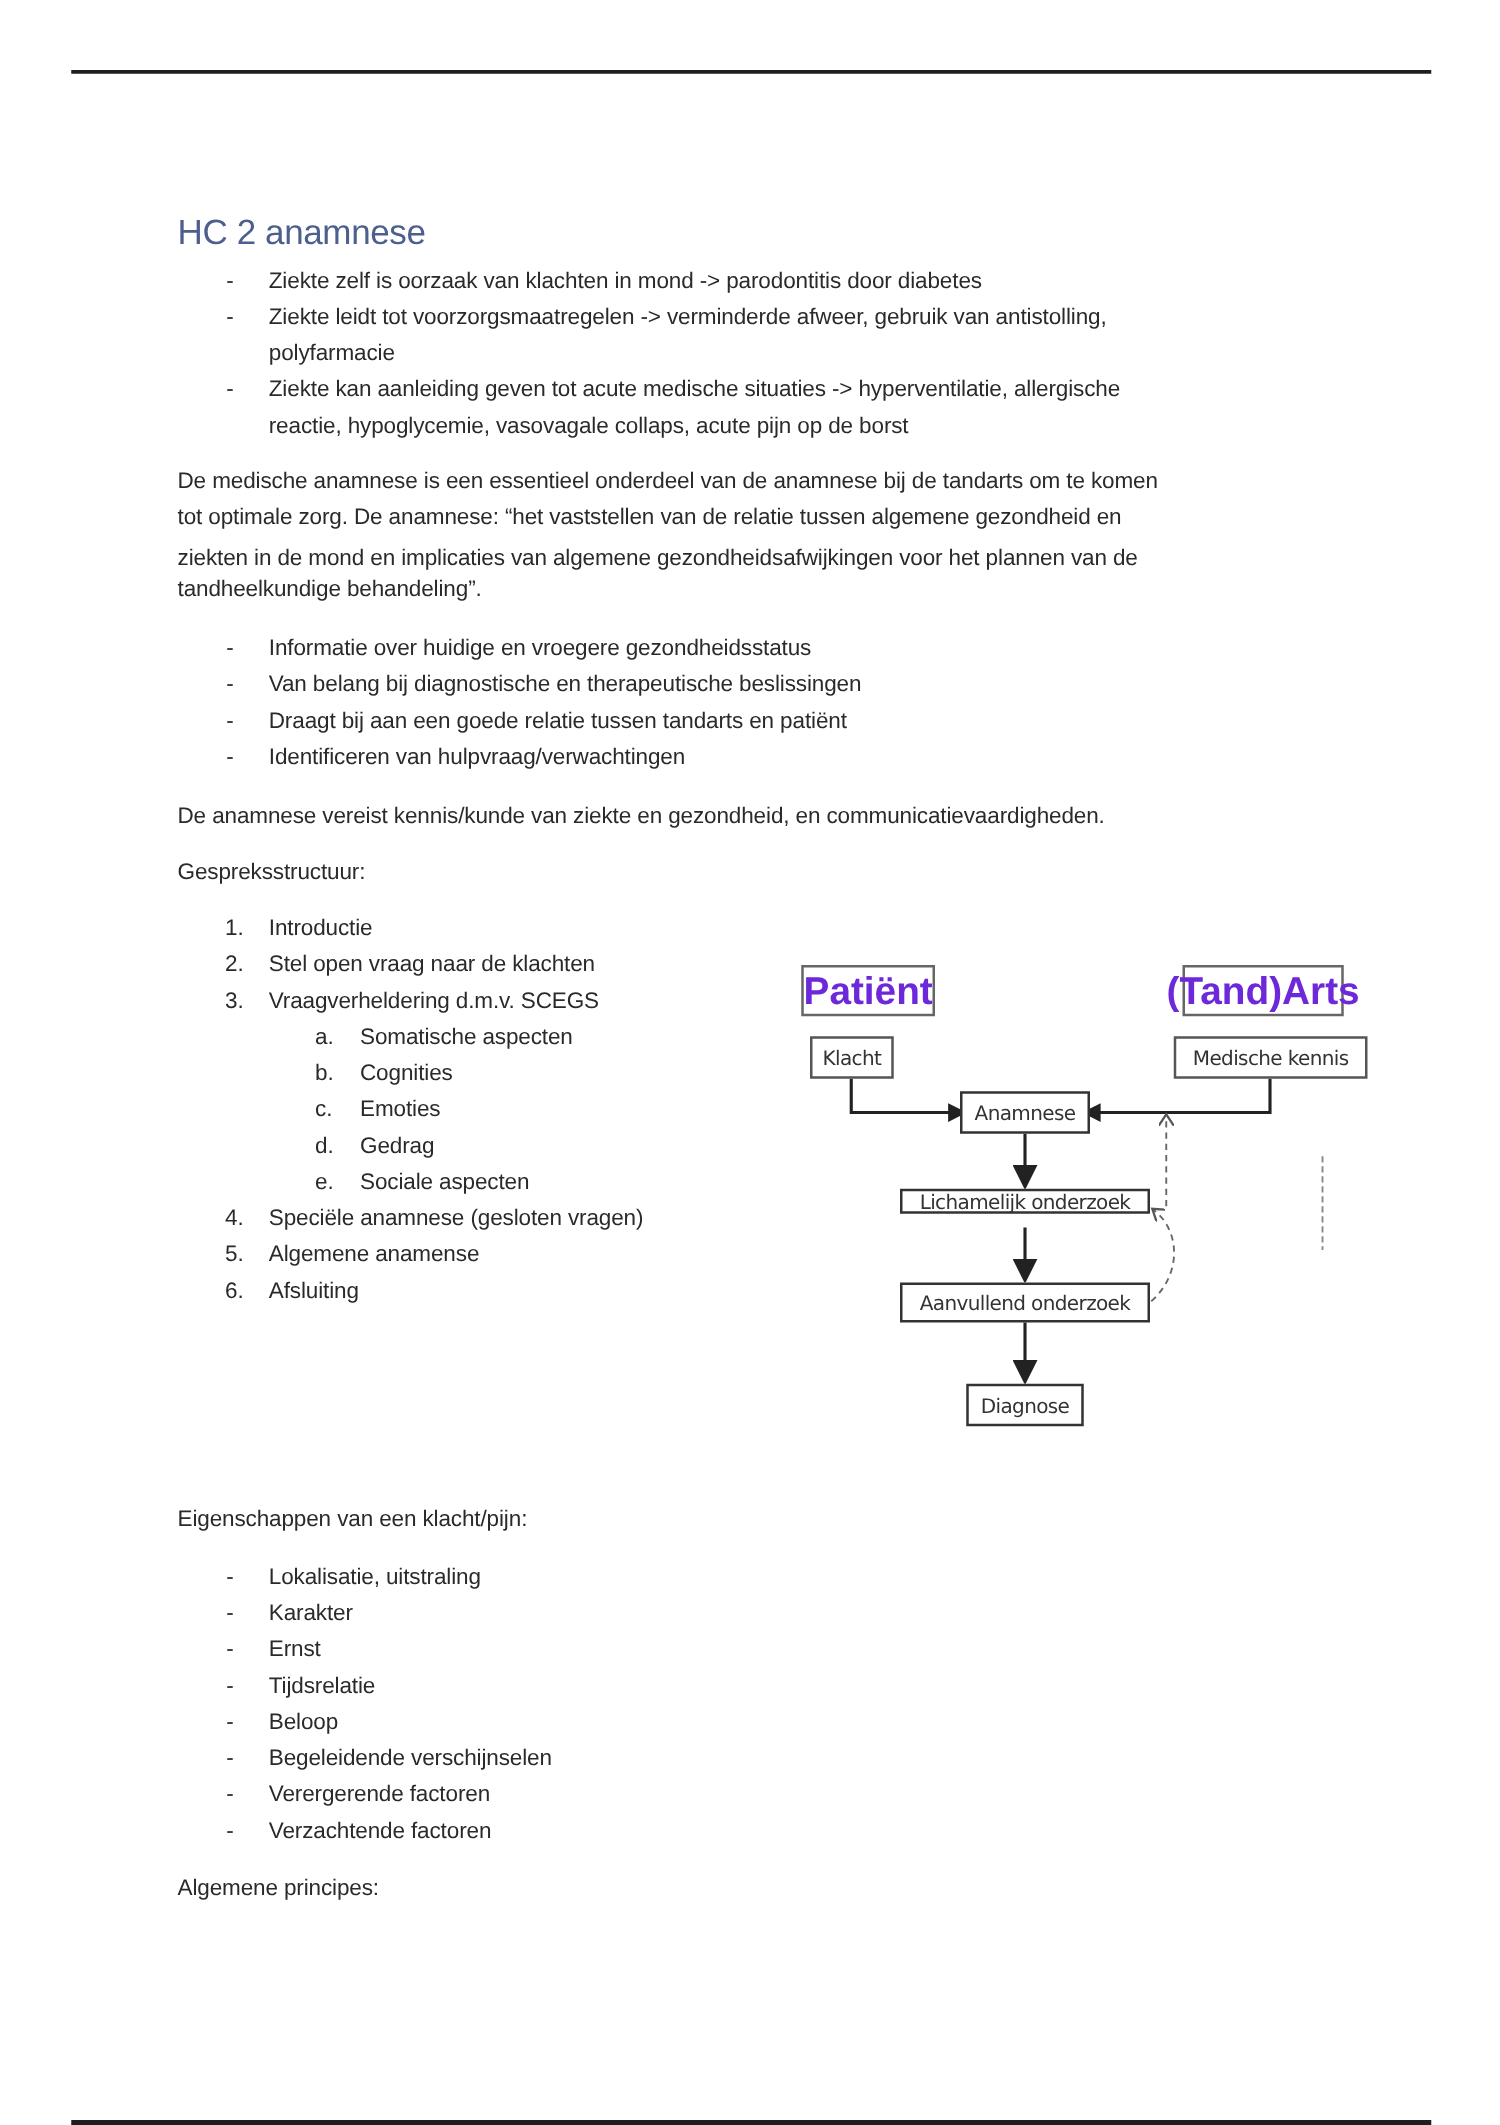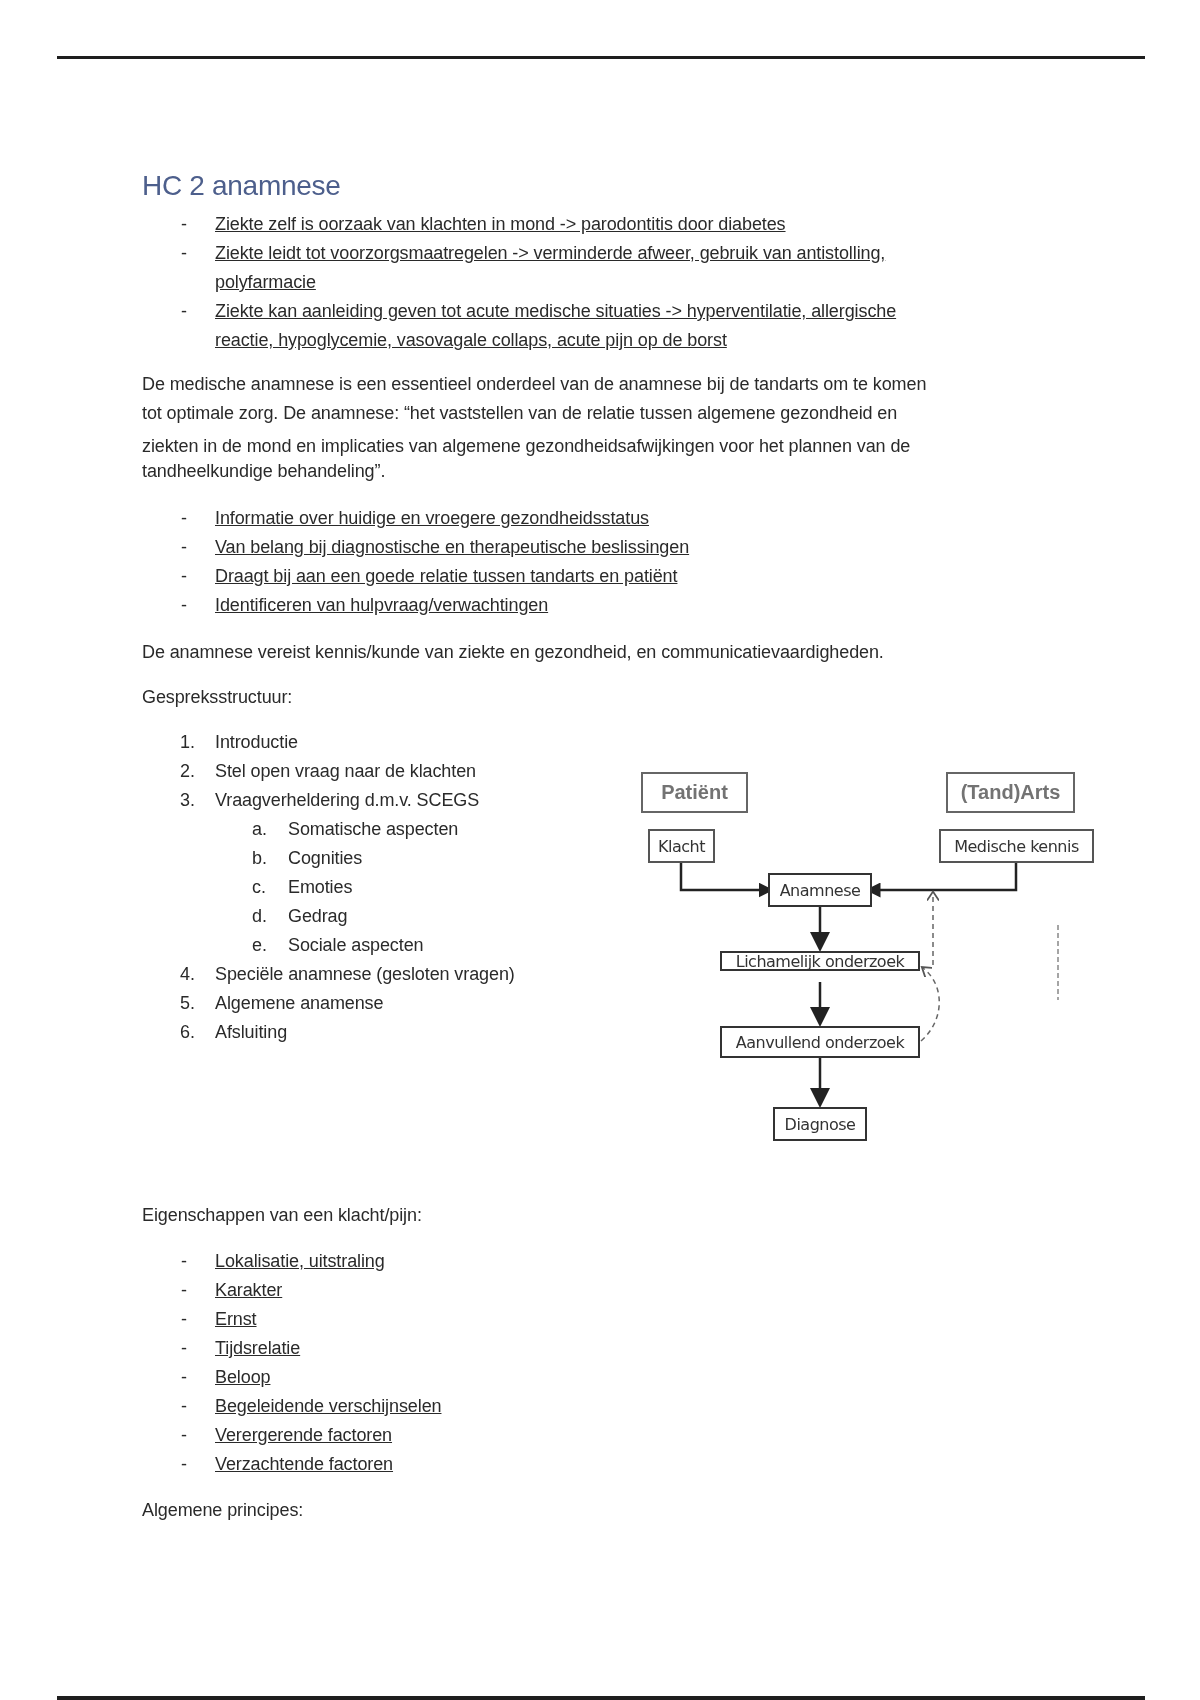--- a/index.html
+++ b/index.html
@@ -12,35 +12,35 @@
   .rule.top { top: 56px; height: 3px; }
   .rule.bottom { top: 1696px; height: 4px; }
 
   .abs { position: absolute; white-space: nowrap; }
   .heading {
     left: 142px; top: 170px; font-size: 28px; color: #4d5f8c;
     font-weight: normal; letter-spacing: -0.3px; margin: 0;
   }
   .txt { font-size: 18px; line-height: 29px; letter-spacing: -0.1px; }
   .bullet-dash { left: 181px; }
-  .bullet-text { left: 215px; text-decoration: underline; }
+  .bullet-text { left: 215px; }
   .para { left: 142px; text-align: right; }
   .num-label { left: 180px; }
   .num-text { left: 215px; }
   .alpha-label { left: 252px; }
   .alpha-text { left: 288px; text-align: center; }
 
   
   .diagram { position: absolute; left: 0; top: 0; width: 1200px; height: 1700px; pointer-events: none; }
   .dbox {
     position: absolute; box-sizing: border-box; border: 2px solid #555;
     background: #fff; display: flex; align-items: center; justify-content: center;
     font-family: "DejaVu Sans", sans-serif; color: #333; font-size: 16px; letter-spacing: -0.5px;
   }
-  .dbox.title { font-family: "Liberation Sans", sans-serif; font-weight: bold; font-size: 20px; color: #737373; border-color: #666; letter-spacing: 0; }
+  .dbox.title { font-family: "Liberation Sans", sans-serif; font-weight: bold; font-size: 31px; color: #6d28d9; border-color: #666; letter-spacing: 0; }
   .dbox.bold-border { border: 2px solid #333; }
 </style>
 </head>
 <body>
 
 <div class="rule top"></div>
 
 <h1 class="abs heading">HC 2 anamnese</h1>
 
 <div>

